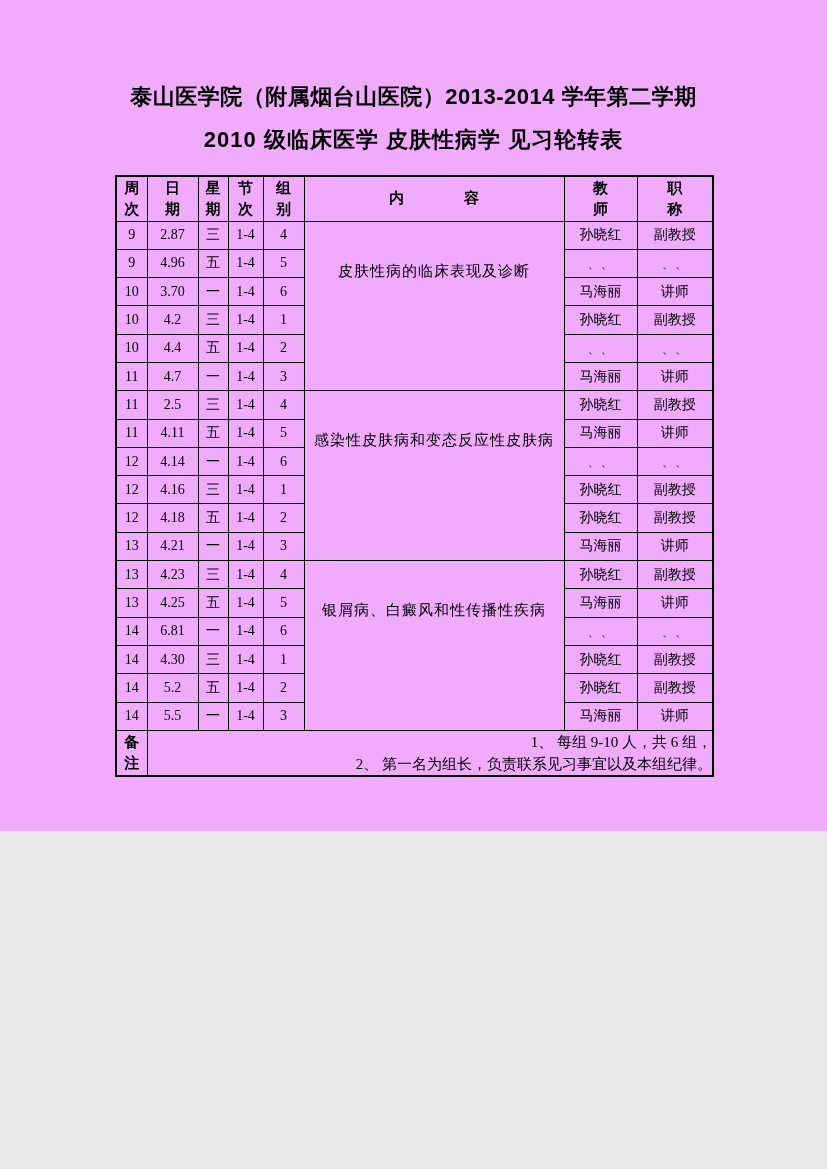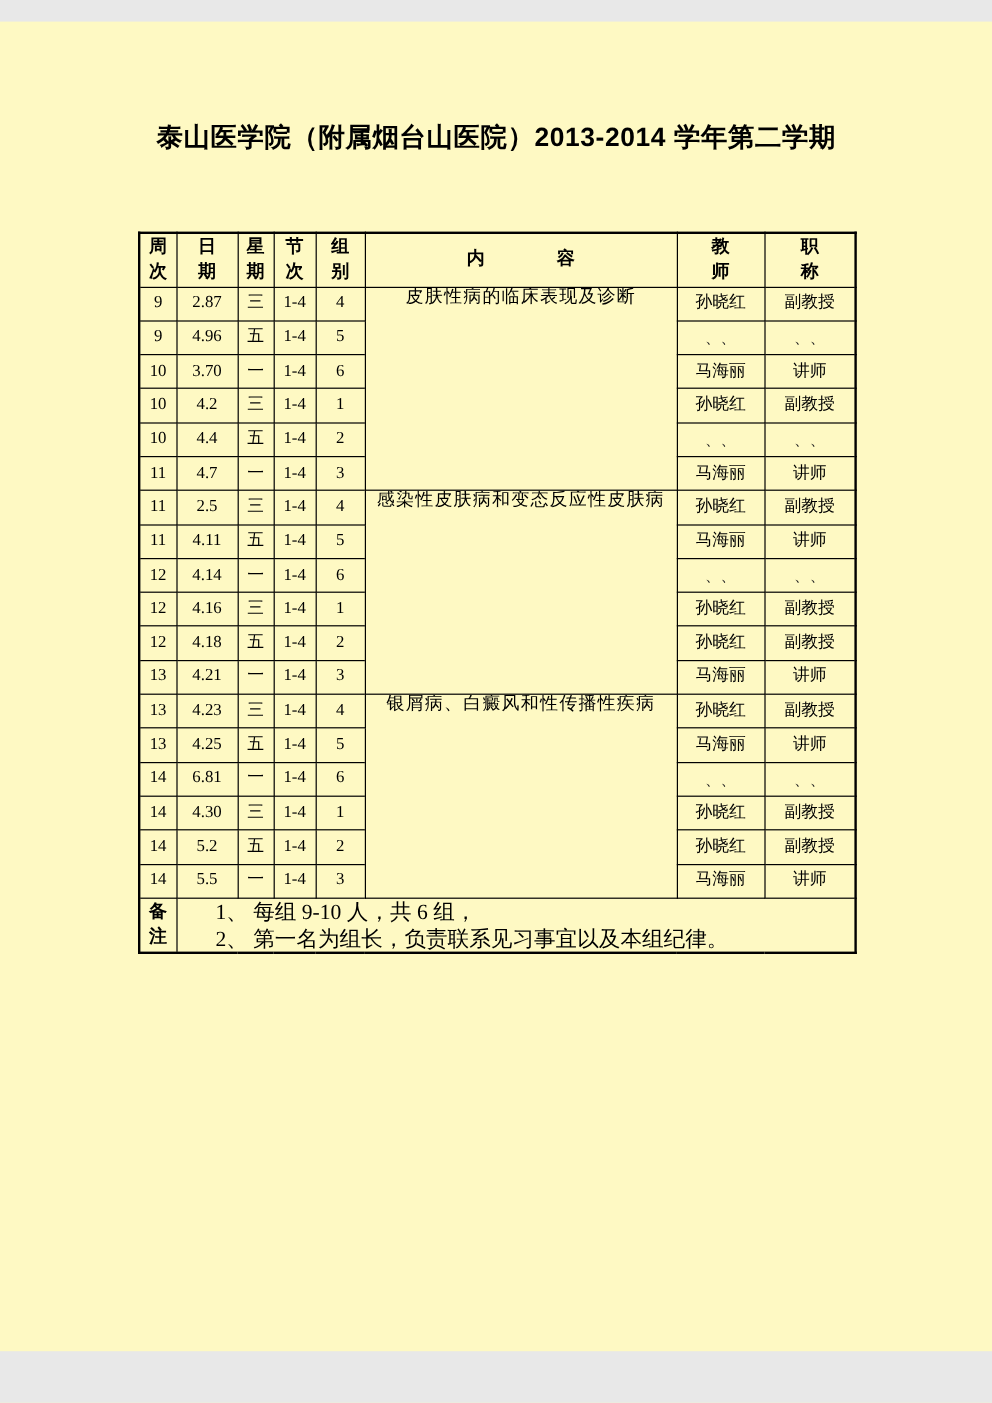--- a/index.html
+++ b/index.html
@@ -1,22 +1,22 @@
 <!DOCTYPE html>
 <html><head>
 <meta charset="utf-8">
 <style>
   * { margin: 0; padding: 0; box-sizing: border-box; }
   html, body { background: #e8e8e8; }
   #page {
     position: relative;
     width: 827px;
-    height: 1108px;
-    background: #fef9c3;
-    margin: 18px auto;
+    height: 831px;
+    background: #f0abfc;
+    margin: 0 auto;
     overflow: hidden;
     color: #000;
   }
   .doc-title {
     position: absolute;
     left: 0;
     width: 100%;
     text-align: center;
     font-family: "Liberation Sans", sans-serif;
     font-weight: 700;
@@ -53,49 +53,51 @@
     line-height: 21px;
     white-space: pre-line;
   }
   #schedule tbody tr { height: 28.3px; }
   #schedule tbody td {
     font-size: 14px;
     line-height: 1;
   }
   #schedule td.content-cell {
     vertical-align: top;
+    padding-top: 41px;
     font-size: 15px;
     letter-spacing: 1px;
     line-height: 17px;
   }
   #schedule td.ditto { font-size: 13px; color: #222; }
   #schedule tfoot tr { height: 45px; }
   #schedule td.remarks-label {
     font-size: 15px;
     font-weight: 700;
     line-height: 21px;
     white-space: pre-line;
   }
   #schedule td.remarks-body {
-    text-align: left;
+    text-align: right;
     padding-left: 32px;
-    font-size: 18px;
+    font-size: 15px;
   }
   #schedule td.remarks-body .rline {
     line-height: 22px;
     white-space: nowrap;
   }
 </style>
 </head>
 <body>
 
 <div id="page">
 
   <div class="doc-title t1">泰山医学院（附属烟台山医院）2013-2014 学年第二学期</div>
 
+  <div class="doc-title t2">2010 级临床医学 皮肤性病学 见习轮转表</div>
 
   <table id="schedule">
     <colgroup>
       <col style="width:31px">
       <col style="width:51px">
       <col style="width:30px">
       <col style="width:35px">
       <col style="width:41px">
       <col style="width:260px">
       <col style="width:73px">

